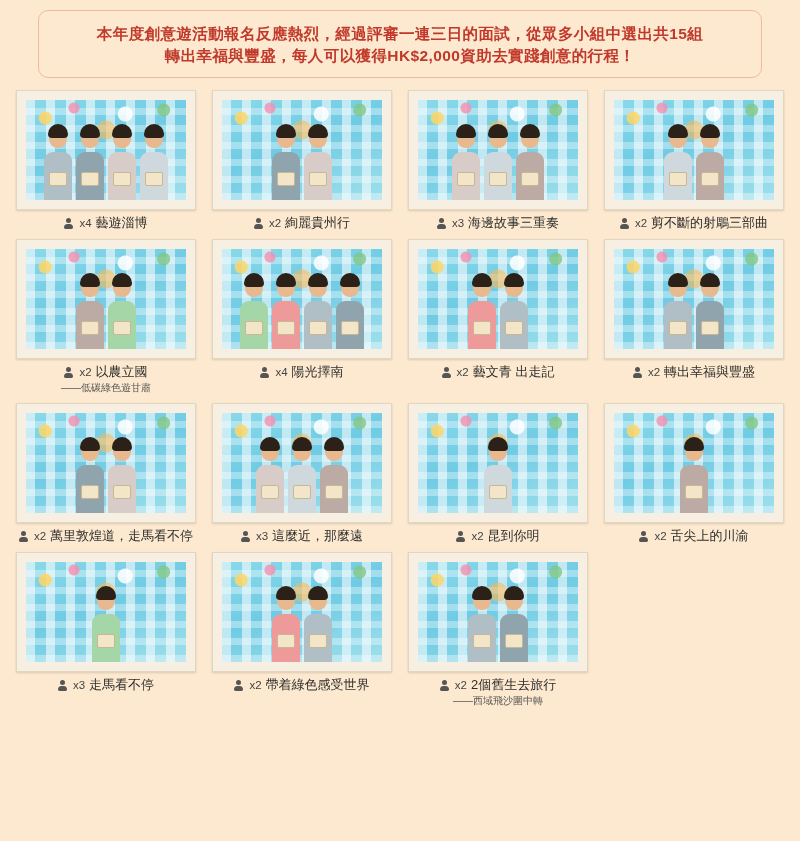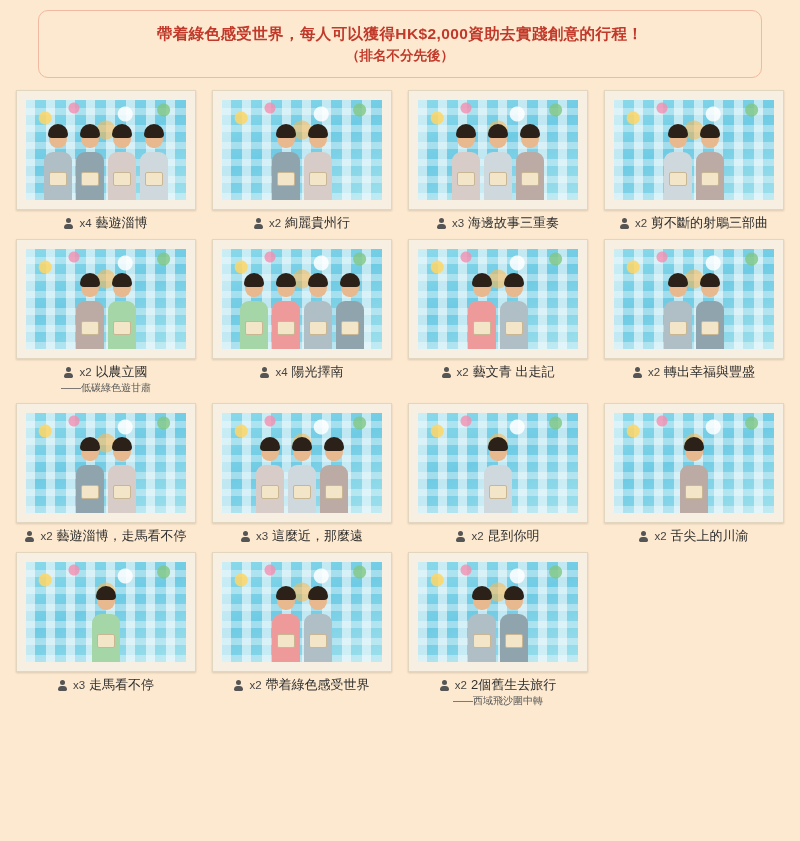--- a/index.html
+++ b/index.html
@@ -135,22 +135,22 @@
     white-space:nowrap;
   }
   .sub-wrap{text-align:center;}
 </style>
 </head>
 <body>
 
 <div class="page">
 
   <div class="banner">
-    <div class="line">帶着綠色感受世界，每人可以獲得HK$2,000資助去實踐創意的行程！</div>
-    <div class="line3">（排名不分先後）</div>
+    <div class="line">本年度創意遊活動報名反應熱烈，經過評審一連三日的面試，從眾多小組中選出共15組</div>
+    <div class="line">轉出幸福與豐盛，每人可以獲得HK$2,000資助去實踐創意的行程！</div>
   </div>
 
   <div class="grid" id="grid">
       <div class="cell">
         <div class="frame">
           <div class="photo">
             <div class="bg"></div>
             <div class="deco"></div>
             <div class="people">
               <div class="person">
@@ -431,21 +431,21 @@
                 <div class="card"></div>
               </div>
             </div>
           </div>
         </div>
         <div class="caption">
           <span class="pcount">
             <span class="picon"></span>
             <span>x2</span>
           </span>
-          <span class="title">藝遊淄博，走馬看不停</span>
+          <span class="title">萬里敦煌道，走馬看不停</span>
         </div>
       </div>
       <div class="cell">
         <div class="frame">
           <div class="photo">
             <div class="bg"></div>
             <div class="deco"></div>
             <div class="people">
               <div class="person">
                 <div class="body" style="background:#d7ccc8"></div>

